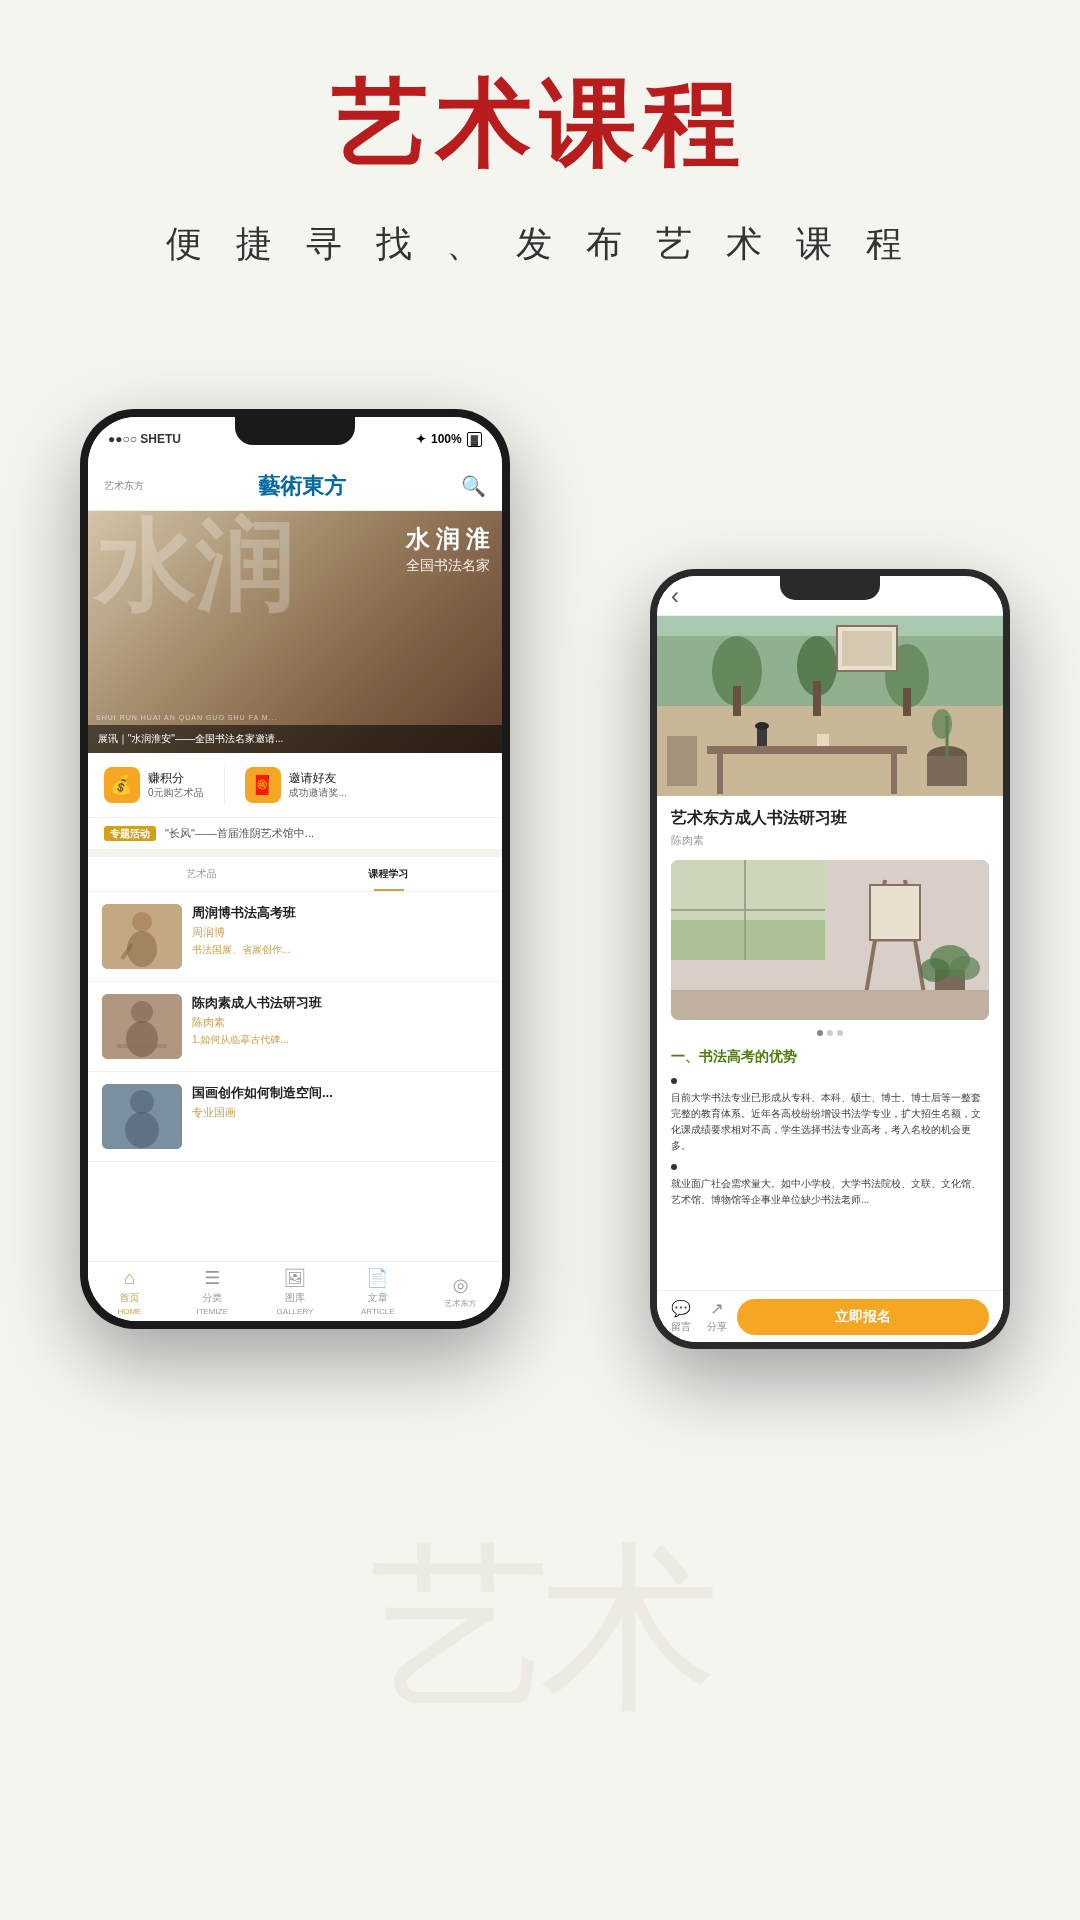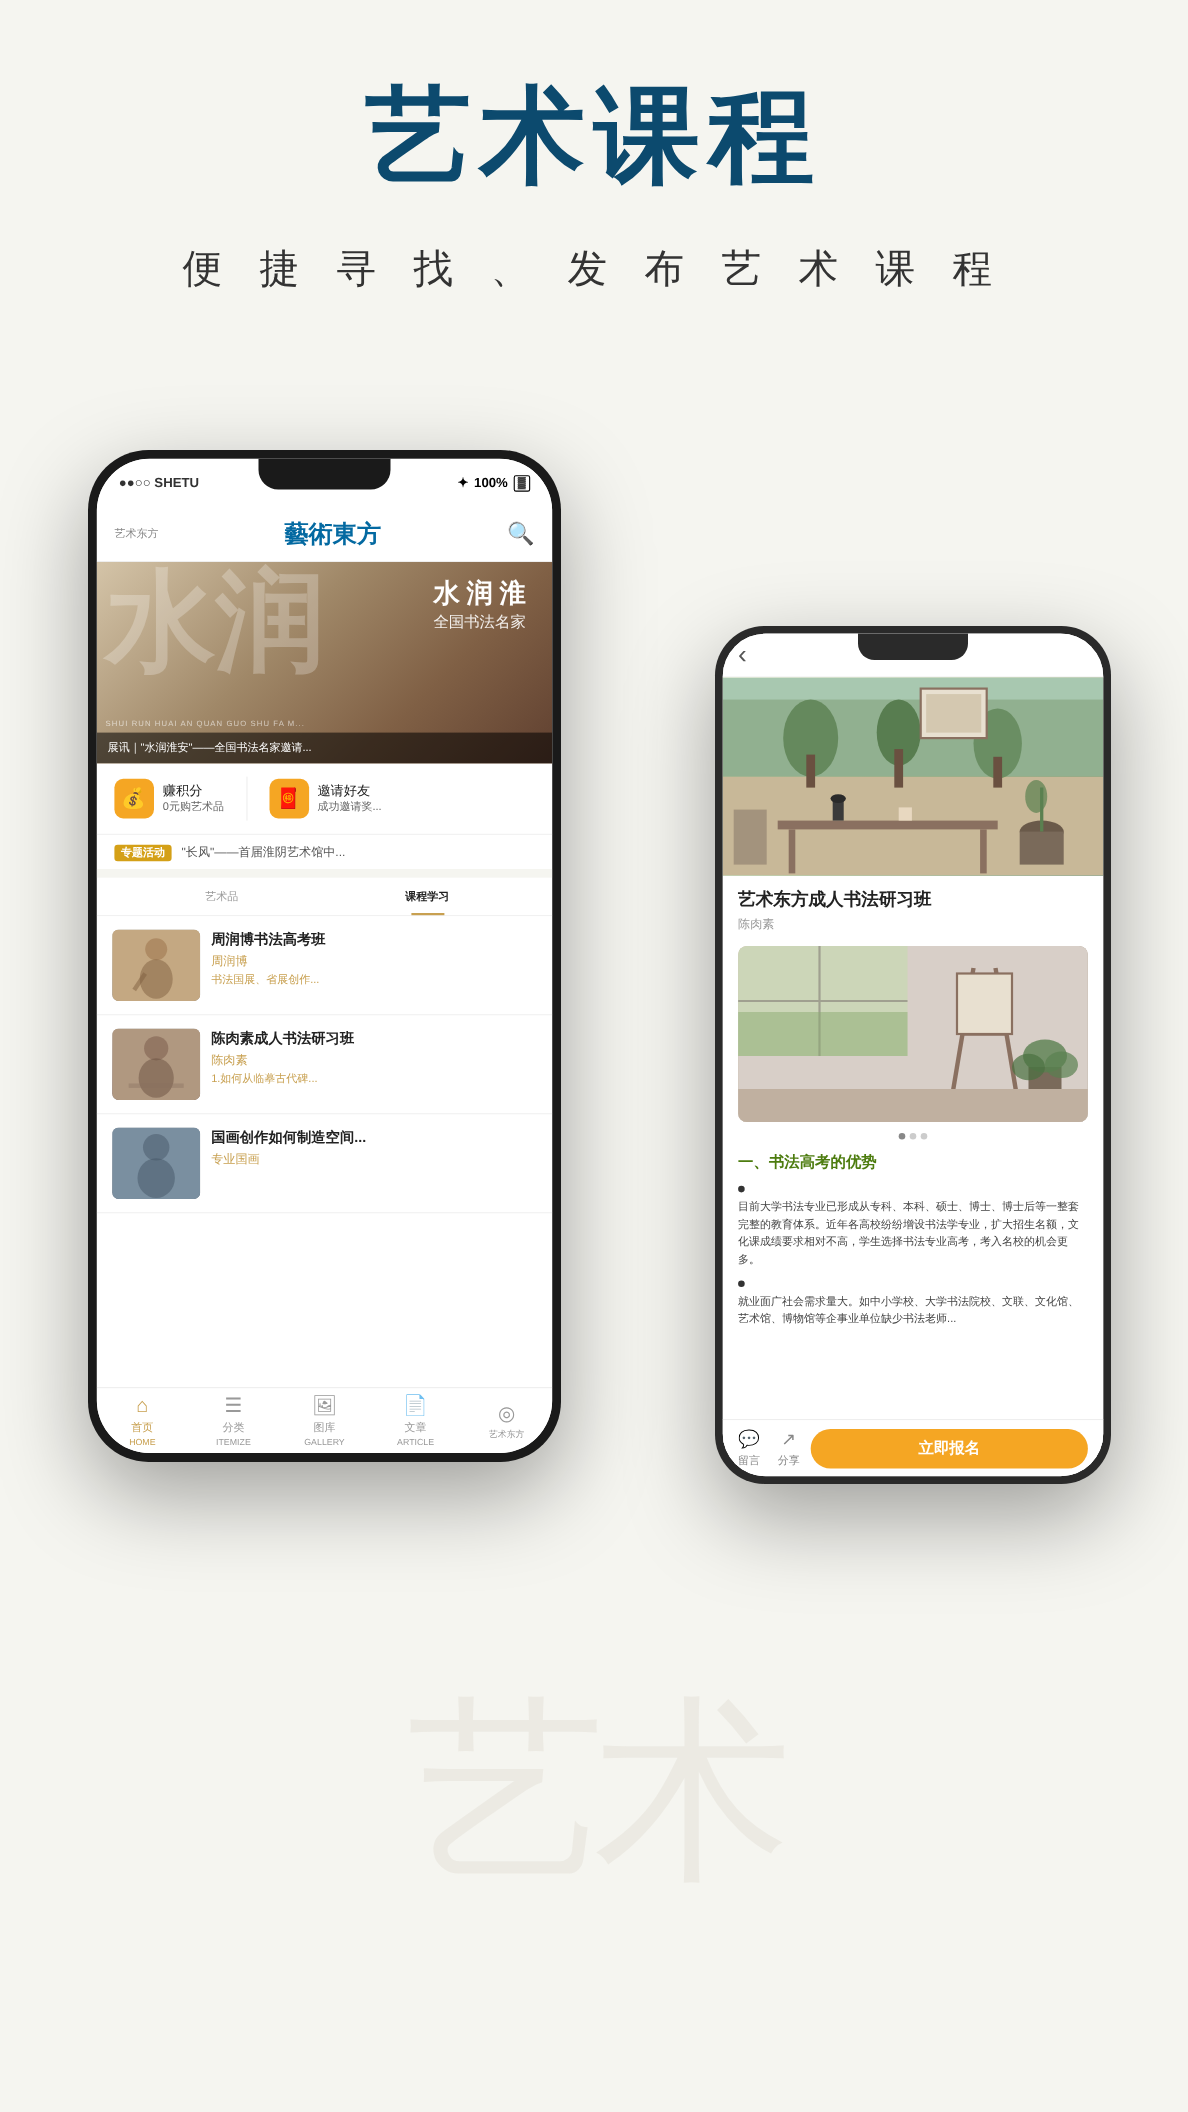--- a/index.html
+++ b/index.html
@@ -37,21 +37,21 @@
       display: flex;
       flex-direction: column;
       align-items: center;
       padding-top: 60px;
     }
 
     
     .page-title {
       font-size: 96px;
       font-weight: 900;
-      color: #0c4a6e;
+      color: #b91c1c;
       font-family: Liberation Mono, monospace;
       letter-spacing: 8px;
       margin-bottom: 30px;
     }
 
     
     .page-subtitle {
       font-size: 36px;
       color: #333;
       letter-spacing: 12px;
@@ -161,21 +161,21 @@
     }
 
     .app-logo-small {
       font-size: 10px;
       color: #888;
     }
 
     
     .app-banner {
       width: 100%;
-      height: 183px;
+      height: 242px;
       background: linear-gradient(135deg, #c8b89a 0%, #8b7355 50%, #6b5540 100%);
       position: relative;
       overflow: hidden;
     }
 
     .banner-calligraphy {
       position: absolute;
       top: 10px;
       left: 10px;
       font-size: 80px;
@@ -528,21 +528,21 @@
             <div style="display:flex;flex-direction:column;line-height:1.1;">
               <span class="app-logo-small">艺术东方</span>
             </div>
             <span class="app-logo-text">藝術東方</span>
             <span style="font-size:20px;color:#333;cursor:pointer;">🔍</span>
           </div>
 
           <div class="app-banner">
             <div style="position:absolute;inset:0;background:linear-gradient(135deg,#d4c4a8 0%,#a08868 40%,#806045 70%,#604030 100%);"></div>
             <div class="banner-calligraphy" style="position:absolute;top:5px;left:8px;font-size:100px;color:rgba(255,255,255,0.25);font-family:serif;font-weight:900;line-height:1;">水润</div>
-            <div style="position:absolute;top:12px;right:24px;text-align:right;">
+            <div style="position:absolute;top:12px;right:12px;text-align:right;">
               <div style="font-size:24px;color:#fff;font-weight:bold;font-family:serif;">水 润 淮</div>
               <div style="font-size:14px;color:rgba(255,255,255,0.9);margin-top:2px;">全国书法名家</div>
             </div>
             <div style="position:absolute;bottom:32px;left:8px;font-size:7px;color:rgba(255,255,255,0.6);letter-spacing:1px;">SHUI RUN HUAI AN QUAN GUO SHU FA M...</div>
             <div class="banner-caption">
               <span style="font-size:10px;color:#fff;">展讯｜"水润淮安"——全国书法名家邀请...</span>
             </div>
           </div>
 
           <div class="quick-actions">

